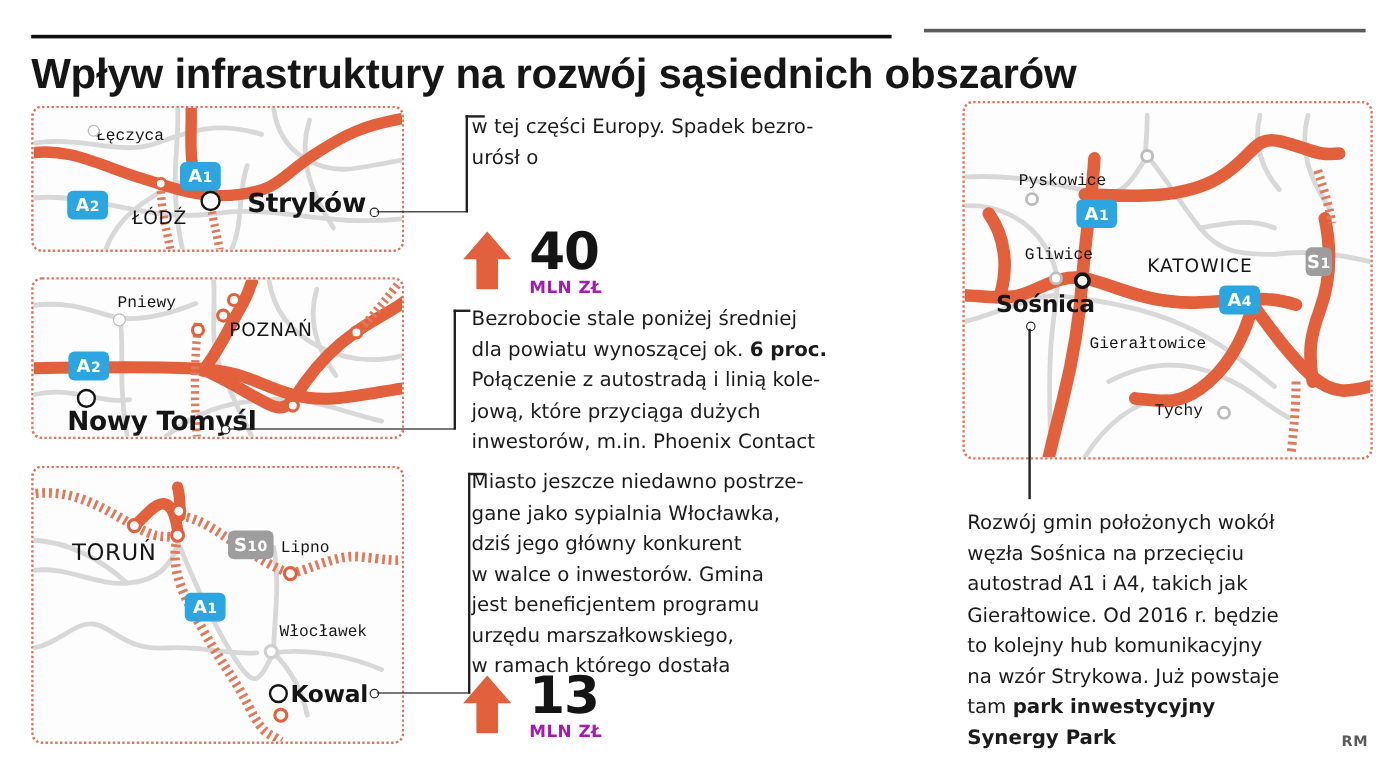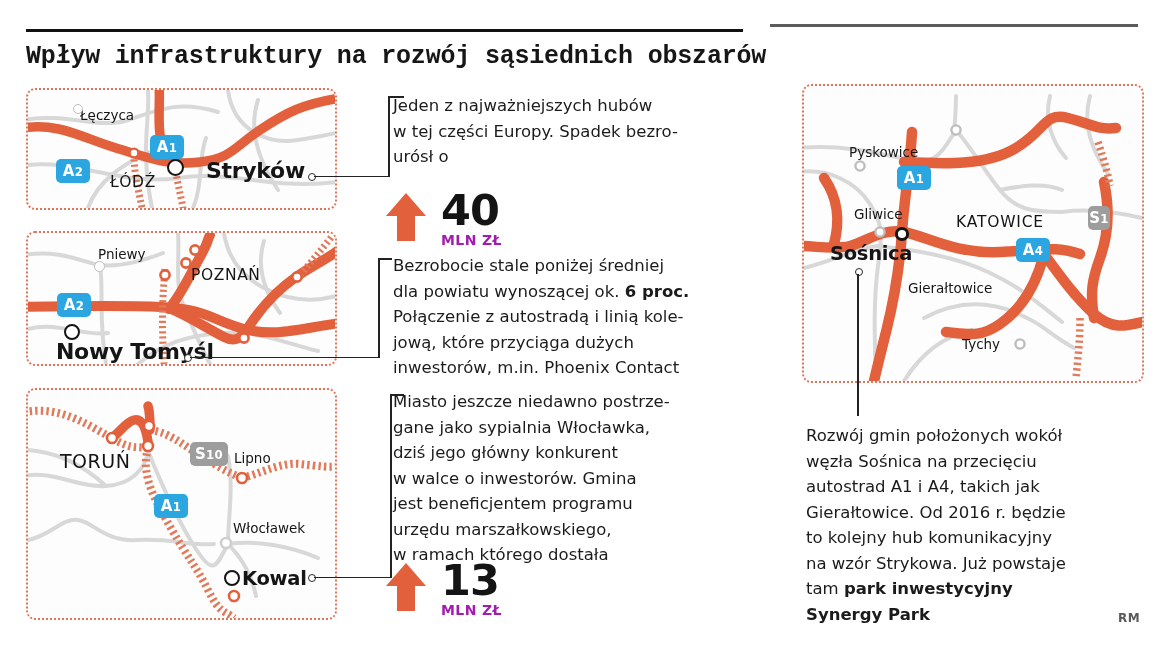--- a/index.html
+++ b/index.html
@@ -13,43 +13,43 @@
   }
   .page{position:absolute;inset:0;}
 
   
   .rule-left{position:absolute;left:26px;top:29px;width:717px;height:3px;background:#111111;}
   .rule-right{position:absolute;left:770px;top:24px;width:368px;height:3px;background:#5b5b5b;}
 
   
   .title{
     position:absolute;left:26px;top:42px;width:720px;
-    font-family:Liberation Mono, monospace;
-    font-weight:700;font-size:25px;letter-spacing:-0.2px;
+    font-family:Liberation Sans, sans-serif;
+    font-weight:700;font-size:35px;letter-spacing:-0.2px;
     color:#161616;white-space:nowrap;
   }
 
   
   .mapbox{
     position:absolute;
     border:2px dotted #e0745a;
     border-radius:9px;
     background:#fdfdfd;
     overflow:hidden;
   }
   .mapbox svg{display:block;position:absolute;left:0;top:0;}
 
   #map-strykow{left:26px;top:88px;width:307px;height:118px;}
   #map-tomysl {left:26px;top:231px;width:307px;height:131px;}
   #map-kowal  {left:26px;top:388px;width:307px;height:228px;}
   #map-sosnica{left:802px;top:84px;width:338px;height:295px;}
 
   
   .mlabel{position:absolute;font-family:"DejaVu Sans","Liberation Sans",sans-serif;color:#151515;white-space:nowrap;}
-  .m-town{font-size:13.5px;font-weight:400;}
+  .m-town{font-size:13.5px;font-weight:400;font-family:Liberation Mono, monospace;}
   .m-city{font-size:15.5px;font-weight:400;letter-spacing:.6px;}
   .m-big{font-size:22px;font-weight:700;letter-spacing:-.3px;}
   .m-big2{font-size:19.5px;font-weight:700;letter-spacing:-.3px;}
 
   
   .shield{
     position:absolute;display:flex;align-items:center;justify-content:center;
     color:#ffffff;font-weight:700;border-radius:5px;
     font-size:15px;letter-spacing:.3px;line-height:1;text-align:right;
   }
@@ -150,21 +150,20 @@
   </div>
 
   <div class="leader" style="left:308px;top:90px;width:90px;height:92px;">
     <div class="dot" style="left:0px;top:83px;"></div>
     <div class="h" style="left:6px;top:85.5px;width:76px;"></div>
     <div class="v" style="left:80px;top:6px;height:81px;"></div>
     <div class="h" style="left:80px;top:6px;width:16px;"></div>
   </div>
 
   <div class="copy" id="copy-1">
-      <div><span>Jeden z najważniejszych hubów</span></div>
       <div><span>w tej części Europy. Spadek bezro-</span></div>
       <div><span>urósł o</span></div>
     </div>
 
   <div class="figure" id="fig-1">
     <svg class="arrow-up" viewBox="0 0 42 50">
       <path d="M21 1 L41 24 L30 24 L30 49 L12 49 L12 24 L1 24 Z" fill="#e2603b"></path>
     </svg>
     <div class="fignum">
       <div class="num">40</div>

